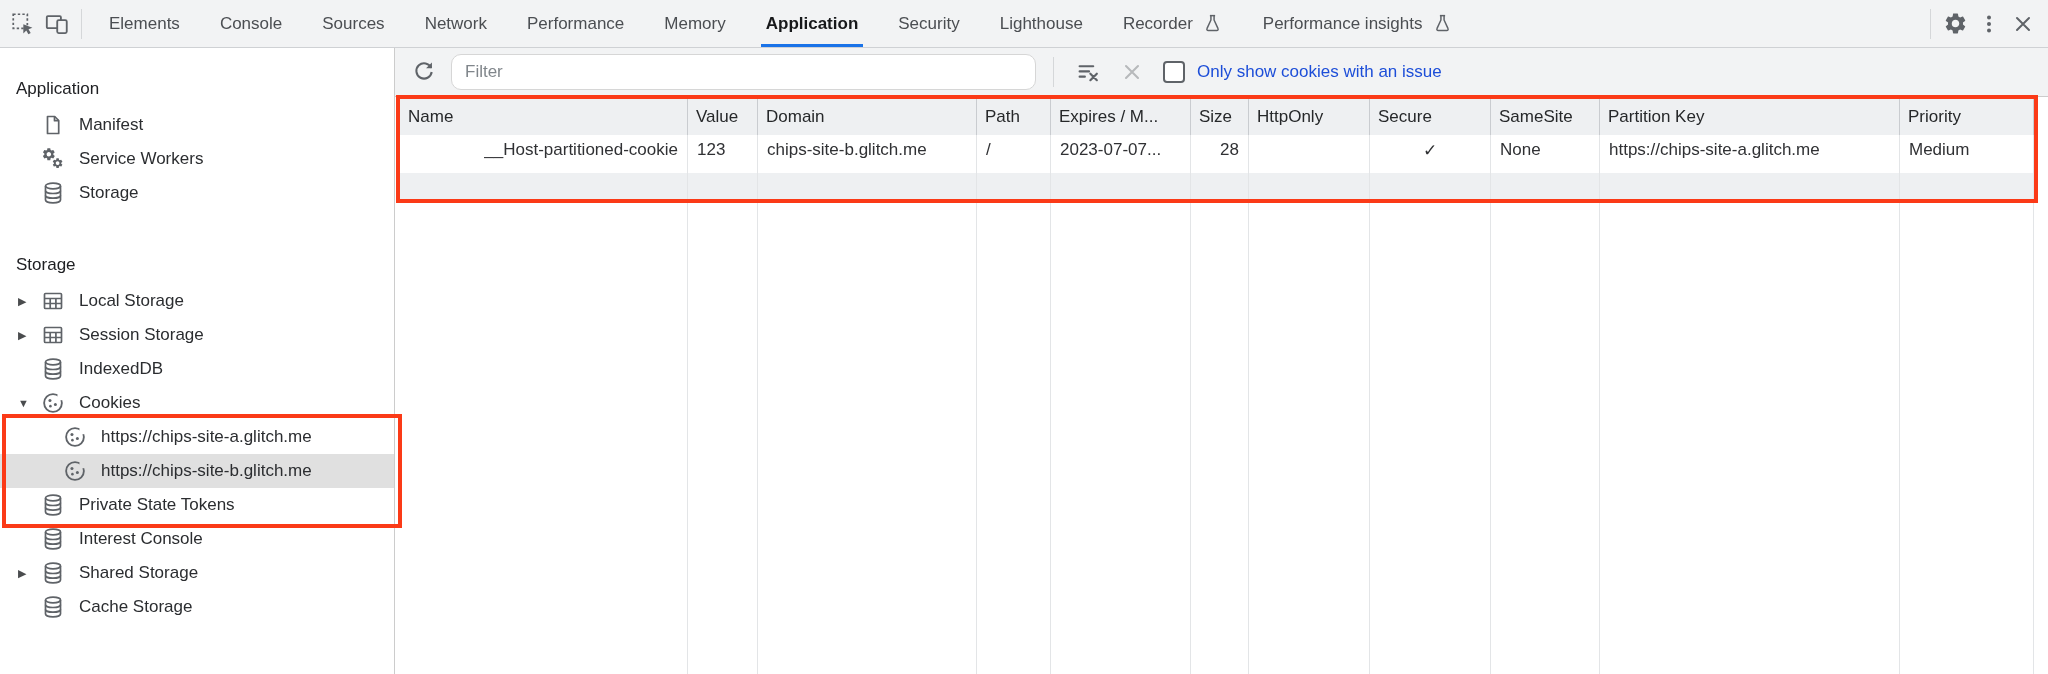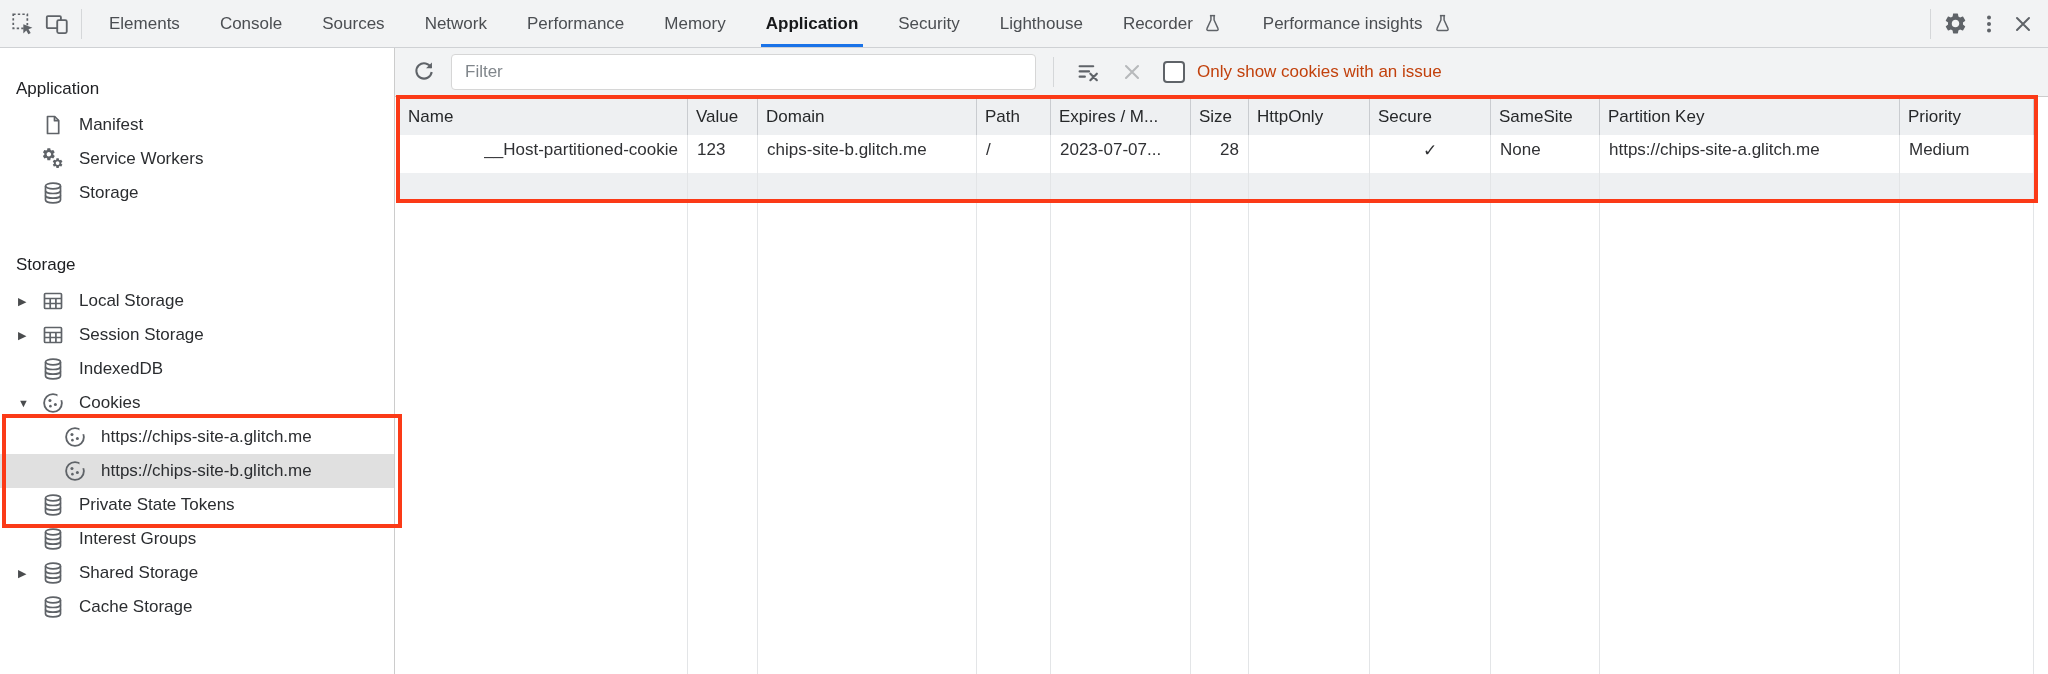--- a/index.html
+++ b/index.html
@@ -31,25 +31,25 @@
   .trow .ticon{width:26px;height:26px;flex:none;margin-right:13px;display:flex;align-items:center;justify-content:center;}
   .trow.child{padding-left:40px;}
   .trow.selected{background:var(--selected-row-bg,#e0e0e0);}
   .bite{fill:#fff;}
   .trow.selected .bite{fill:var(--selected-row-bg,#e0e0e0);}
 
   
   .filterbar{position:absolute;top:0;left:0;right:0;height:49px;background:#f2f3f4;
     border-bottom:1px solid #ccc;display:flex;align-items:center;padding-left:12px;box-sizing:border-box;}
   .fgap{width:10px;flex:none;}
-  .filter-input{width:585px;height:36px;box-sizing:border-box;border:1px solid #d6d6d6;border-radius:4px;
+  .filter-input{width:585px;height:36px;box-sizing:border-box;border:1px solid #d6d6d6;border-radius:10px;
     background:#fff;font-family:inherit;font-size:17px;padding:0 13px;color:#202124;outline:none;}
   .filter-input::placeholder{color:#80868b;}
   .cb{width:22px;height:22px;box-sizing:border-box;border:2px solid #5f6368;border-radius:4px;background:#fff;flex:none;margin-left:14px;}
-  .cb-label{margin-left:12px;font-size:17px;color:#c2410c;white-space:nowrap;}
+  .cb-label{margin-left:12px;font-size:17px;color:#1d4ed8;white-space:nowrap;}
 
   
   .c0{width:288px;}.c1{width:70px;}.c2{width:219px;}.c3{width:74px;}.c4{width:140px;}
   .c5{width:58px;}.c6{width:121px;}.c7{width:121px;}.c8{width:109px;}.c9{width:300px;}.c10{width:134px;}
   .grid-stripe{position:absolute;left:5px;top:125px;width:1634px;height:26px;background:#eef0f2;z-index:1;}
   .grid-bg{position:absolute;left:5px;top:51px;bottom:0;display:flex;z-index:2;pointer-events:none;}
   .grid-bg div{box-sizing:border-box;border-right:1px solid #e3e5e7;height:100%;}
   .grid-header{position:absolute;left:5px;top:51px;height:36px;display:flex;background:#eef0f2;
     border-bottom:1px solid #c9ccd0;z-index:3;font-size:17px;color:#26282a;}
   .grid-header div{box-sizing:border-box;border-right:1px solid #c9ccd0;display:flex;align-items:center;padding:13px 8px;white-space:nowrap;overflow:hidden;}
@@ -278,21 +278,21 @@
         </div>
         <div class="trow">
           <span class="tri"></span>
           <span class="ticon">
             <svg width="24" height="24" viewBox="0 0 24 24" fill="none" stroke="#5f6368" stroke-width="1.7">
               <ellipse cx="12" cy="5" rx="7.5" ry="2.8"></ellipse>
               <path d="M4.5 5v14c0 1.55 3.36 2.8 7.5 2.8s7.5-1.25 7.5-2.8V5"></path>
               <path d="M4.5 9.7c0 1.55 3.36 2.8 7.5 2.8s7.5-1.25 7.5-2.8M4.5 14.4c0 1.55 3.36 2.8 7.5 2.8s7.5-1.25 7.5-2.8"></path>
             </svg>
           </span>
-          <span>Interest Groups</span>
+          <span>Interest Console</span>
         </div>
         <div class="trow">
           <span class="tri">▶</span>
           <span class="ticon">
             <svg width="24" height="24" viewBox="0 0 24 24" fill="none" stroke="#5f6368" stroke-width="1.7">
               <ellipse cx="12" cy="5" rx="7.5" ry="2.8"></ellipse>
               <path d="M4.5 5v14c0 1.55 3.36 2.8 7.5 2.8s7.5-1.25 7.5-2.8V5"></path>
               <path d="M4.5 9.7c0 1.55 3.36 2.8 7.5 2.8s7.5-1.25 7.5-2.8M4.5 14.4c0 1.55 3.36 2.8 7.5 2.8s7.5-1.25 7.5-2.8"></path>
             </svg>
           </span>

